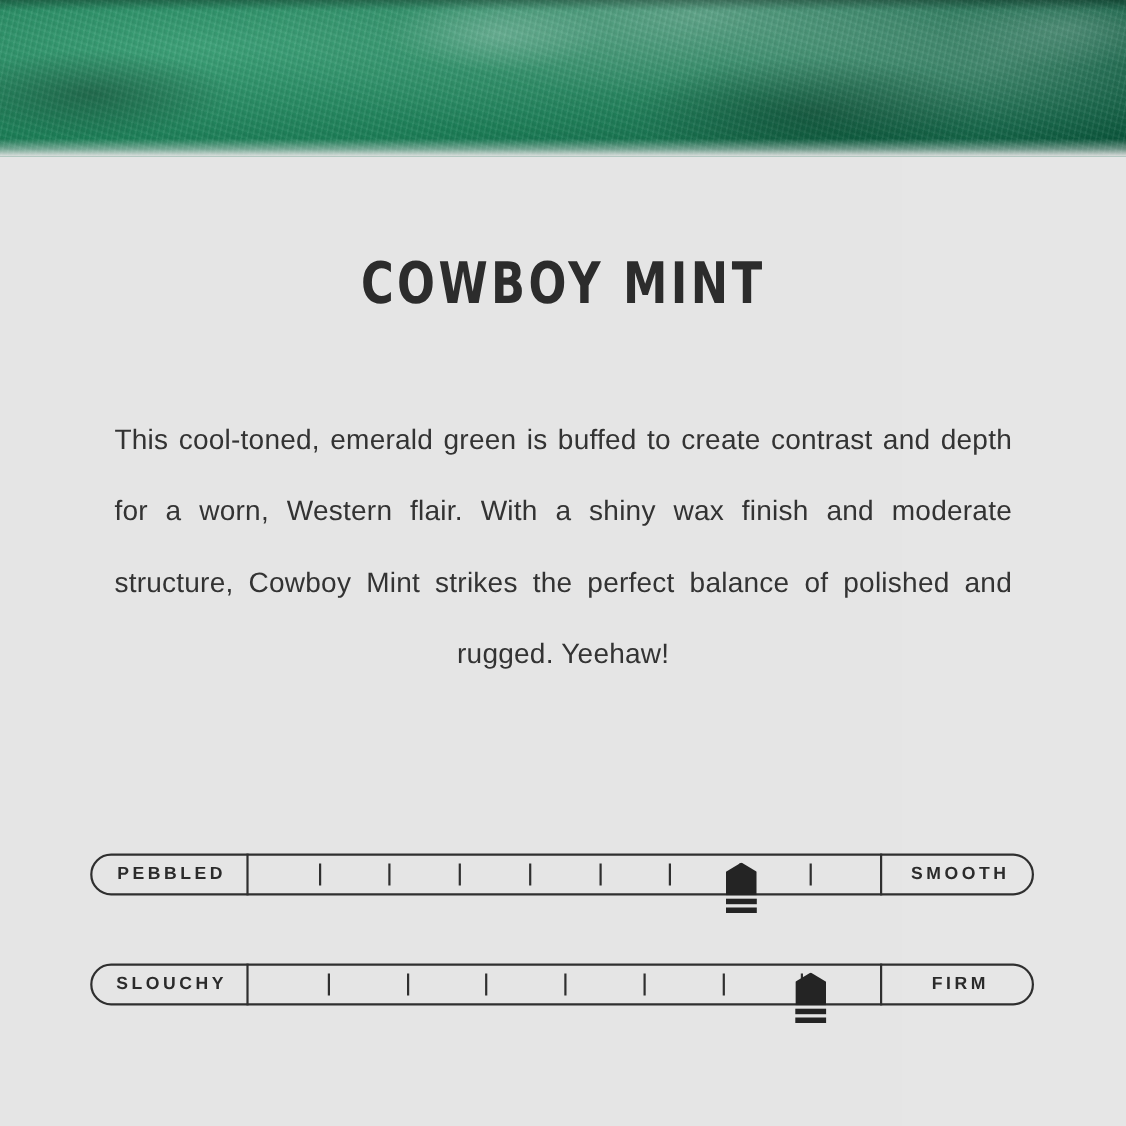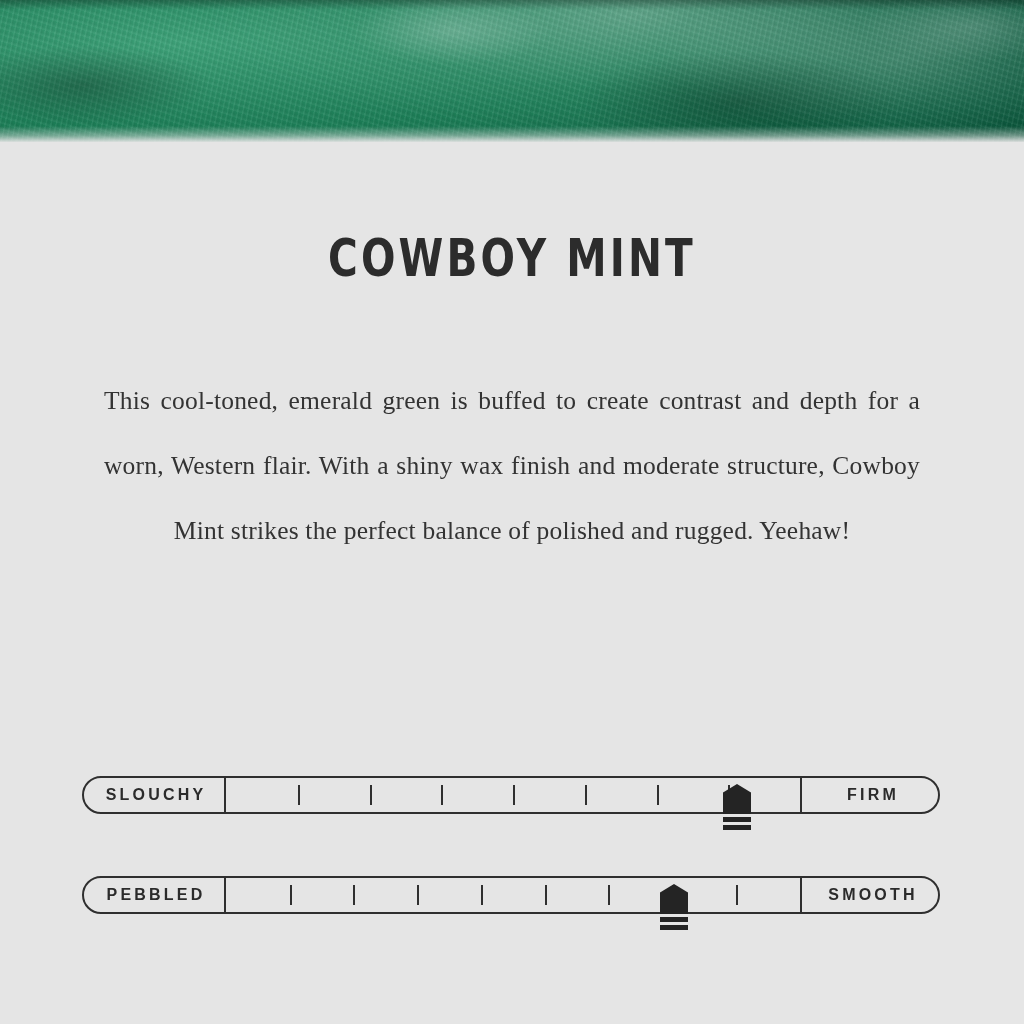--- a/index.html
+++ b/index.html
@@ -91,21 +91,21 @@
   }
 
   
   .desc {
     position: absolute;
     top: 368px;
     left: 104px;
     width: 816px;
     text-align: justify;
     text-align-last: center;
-    font-family: Liberation Serif, serif;
+    font-family: Liberation Sans, sans-serif;
     font-size: 25.5px;
     line-height: 65px;
     color: #333333;
     letter-spacing: 0.2px;
   }
 
   
   .sliders {
     position: absolute;
     left: 82px;
@@ -212,40 +212,20 @@
     <div class="layer l4"></div>
     <div class="edge-dark"></div>
     <div class="bottom-fade"></div>
   </div>
 
   <div class="title">COWBOY MINT</div>
 
   <div class="desc">This cool-toned, emerald green is buffed to create contrast and depth for a worn, Western flair. With a shiny wax finish and moderate structure, Cowboy Mint strikes the perfect balance of polished and rugged. Yeehaw!</div>
 
   <div class="sliders">
-
-    <div class="slider">
-      <div class="track"></div>
-      <div class="cap left">SLOUCHY</div>
-      <div class="cap right">FIRM</div>
-      <div class="ticks">
-        <div class="tick" style="left:12.5%"></div>
-        <div class="tick" style="left:25%"></div>
-        <div class="tick" style="left:37.5%"></div>
-        <div class="tick" style="left:50%"></div>
-        <div class="tick" style="left:62.5%"></div>
-        <div class="tick" style="left:75%"></div>
-        <div class="tick" style="left:87.5%"></div>
-      </div>
-      <div class="marker" style="left:638px">
-        <div class="pin"></div>
-        <div class="bar1"></div>
-        <div class="bar2"></div>
-      </div>
-    </div>
 
     <div class="slider">
       <div class="track"></div>
       <div class="cap left">PEBBLED</div>
       <div class="cap right">SMOOTH</div>
       <div class="ticks">
         <div class="tick" style="left:11.1%"></div>
         <div class="tick" style="left:22.2%"></div>
         <div class="tick" style="left:33.3%"></div>
         <div class="tick" style="left:44.4%"></div>
@@ -254,14 +234,34 @@
         <div class="tick" style="left:77.7%"></div>
         <div class="tick" style="left:88.8%"></div>
       </div>
       <div class="marker" style="left:575px">
         <div class="pin"></div>
         <div class="bar1"></div>
         <div class="bar2"></div>
       </div>
     </div>
 
+    <div class="slider">
+      <div class="track"></div>
+      <div class="cap left">SLOUCHY</div>
+      <div class="cap right">FIRM</div>
+      <div class="ticks">
+        <div class="tick" style="left:12.5%"></div>
+        <div class="tick" style="left:25%"></div>
+        <div class="tick" style="left:37.5%"></div>
+        <div class="tick" style="left:50%"></div>
+        <div class="tick" style="left:62.5%"></div>
+        <div class="tick" style="left:75%"></div>
+        <div class="tick" style="left:87.5%"></div>
+      </div>
+      <div class="marker" style="left:638px">
+        <div class="pin"></div>
+        <div class="bar1"></div>
+        <div class="bar2"></div>
+      </div>
+    </div>
+
   </div>
 </div>
 
 </body></html>

